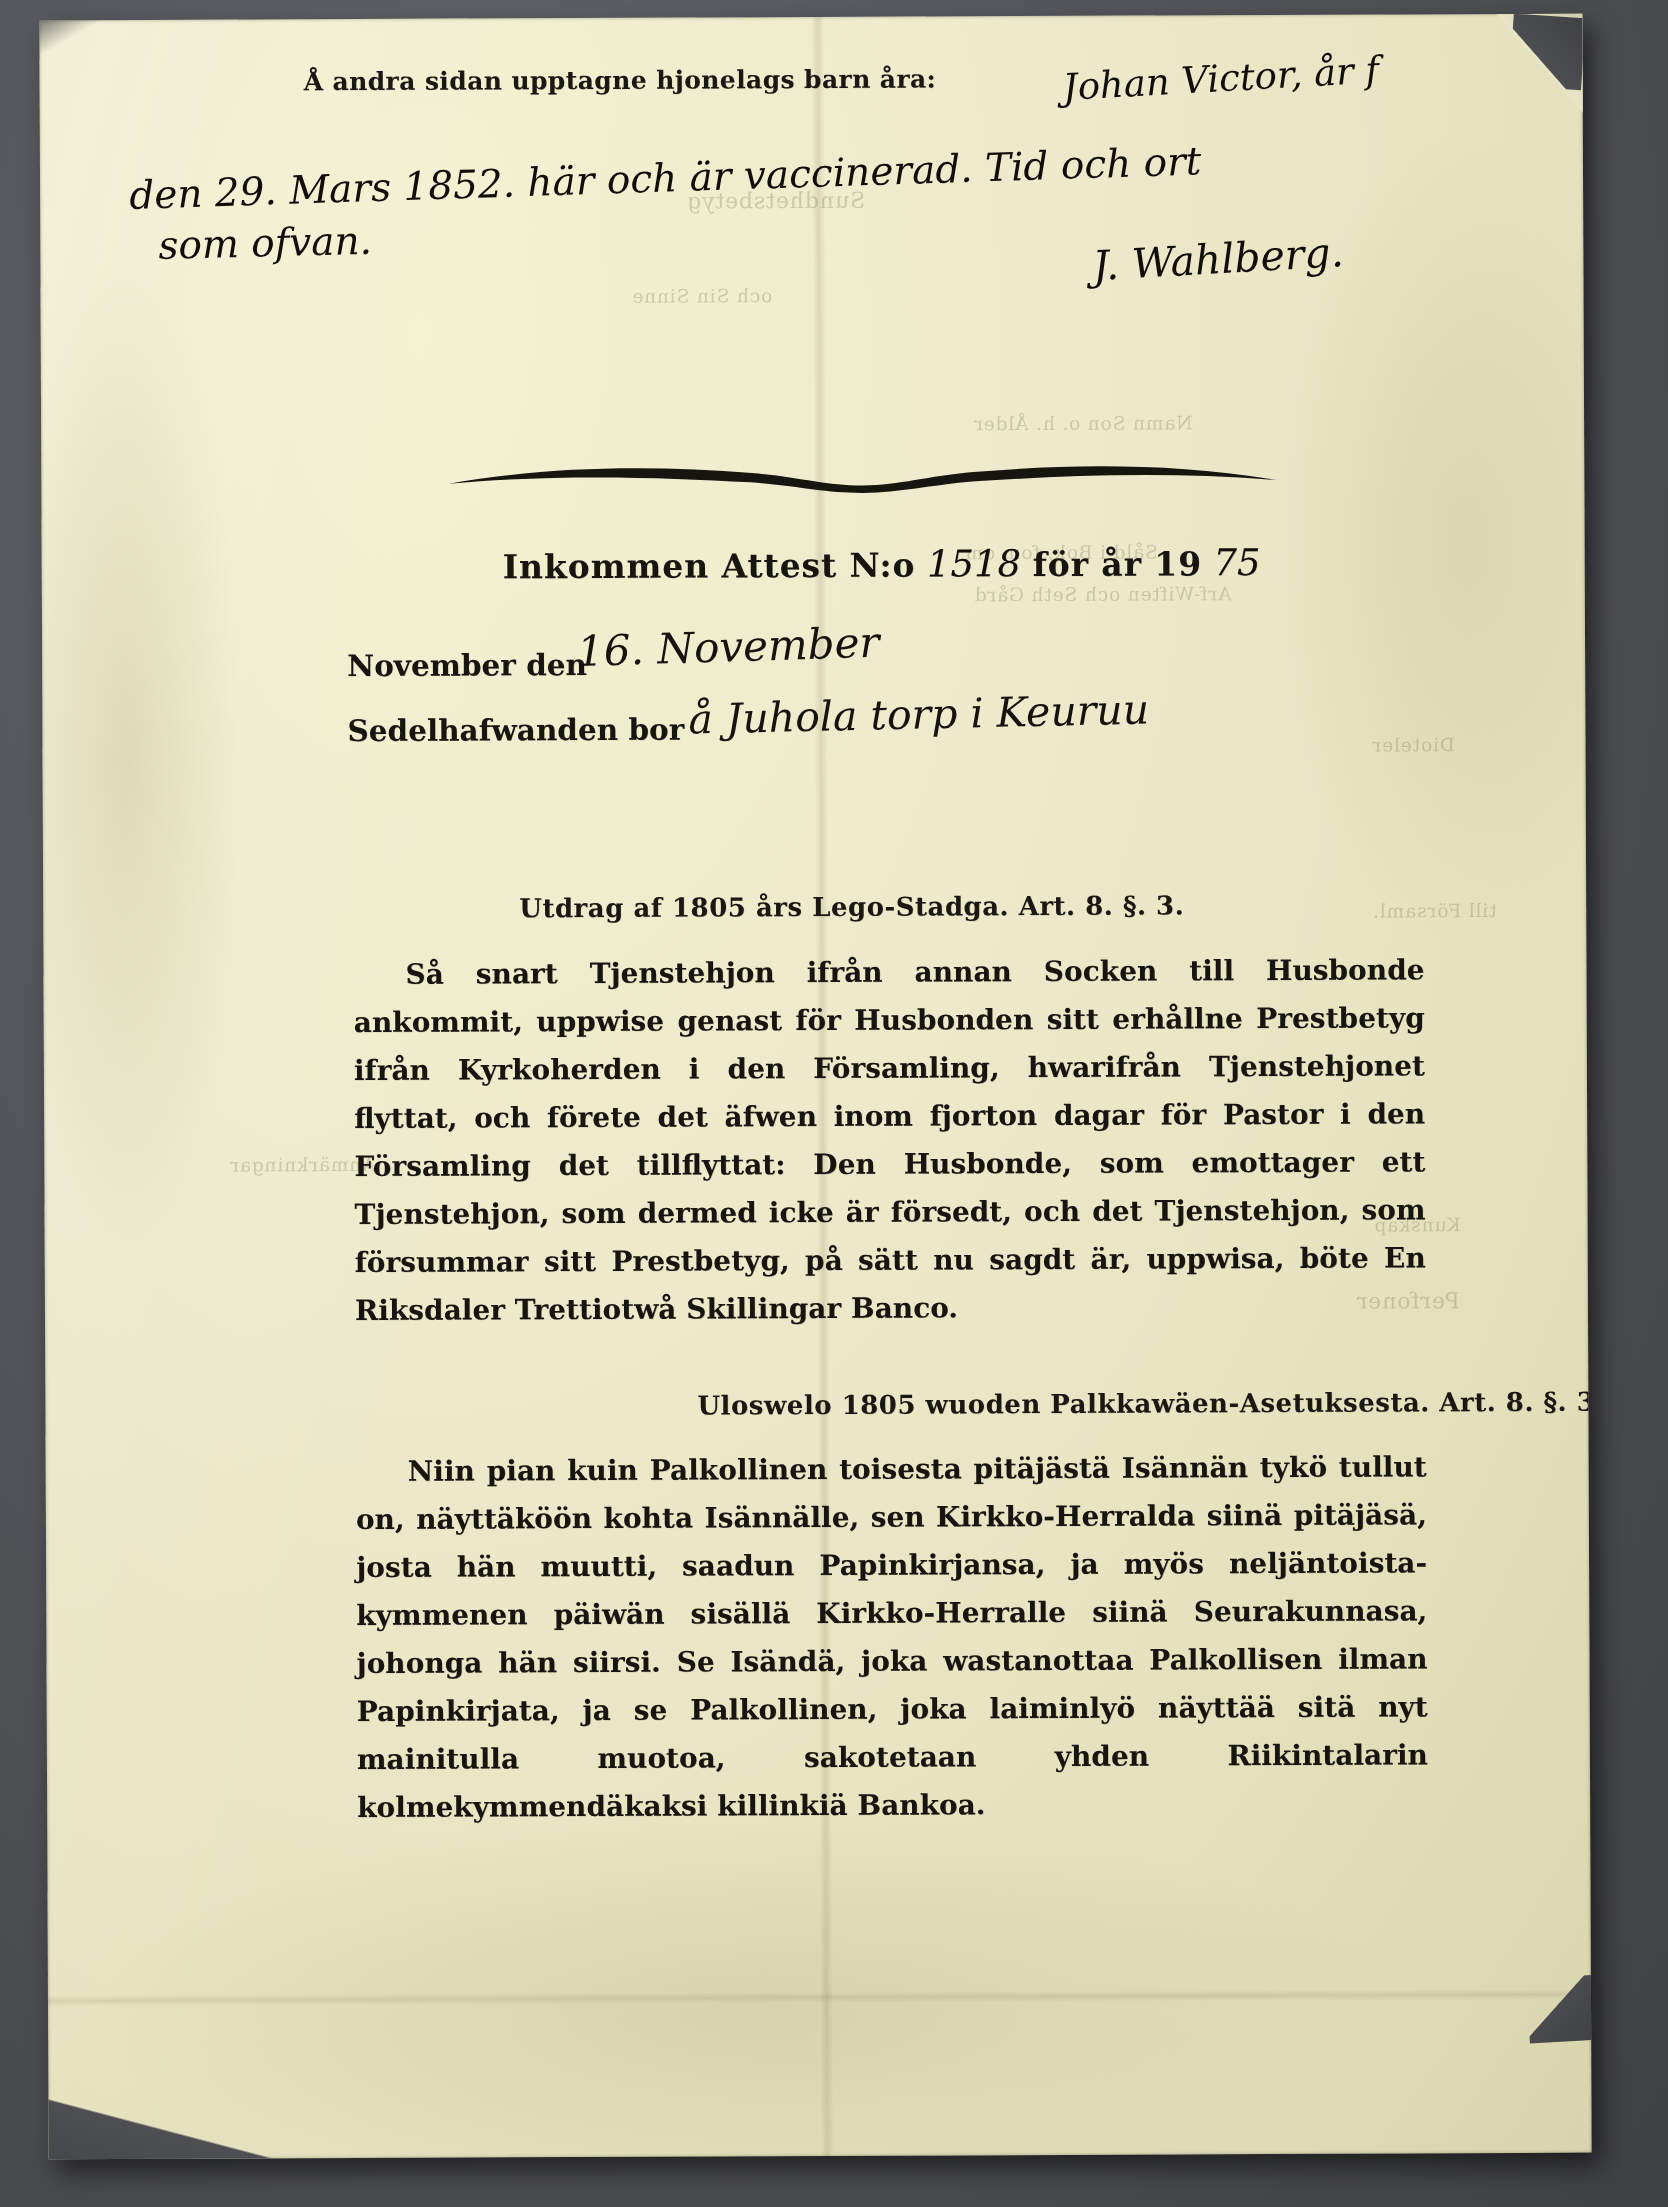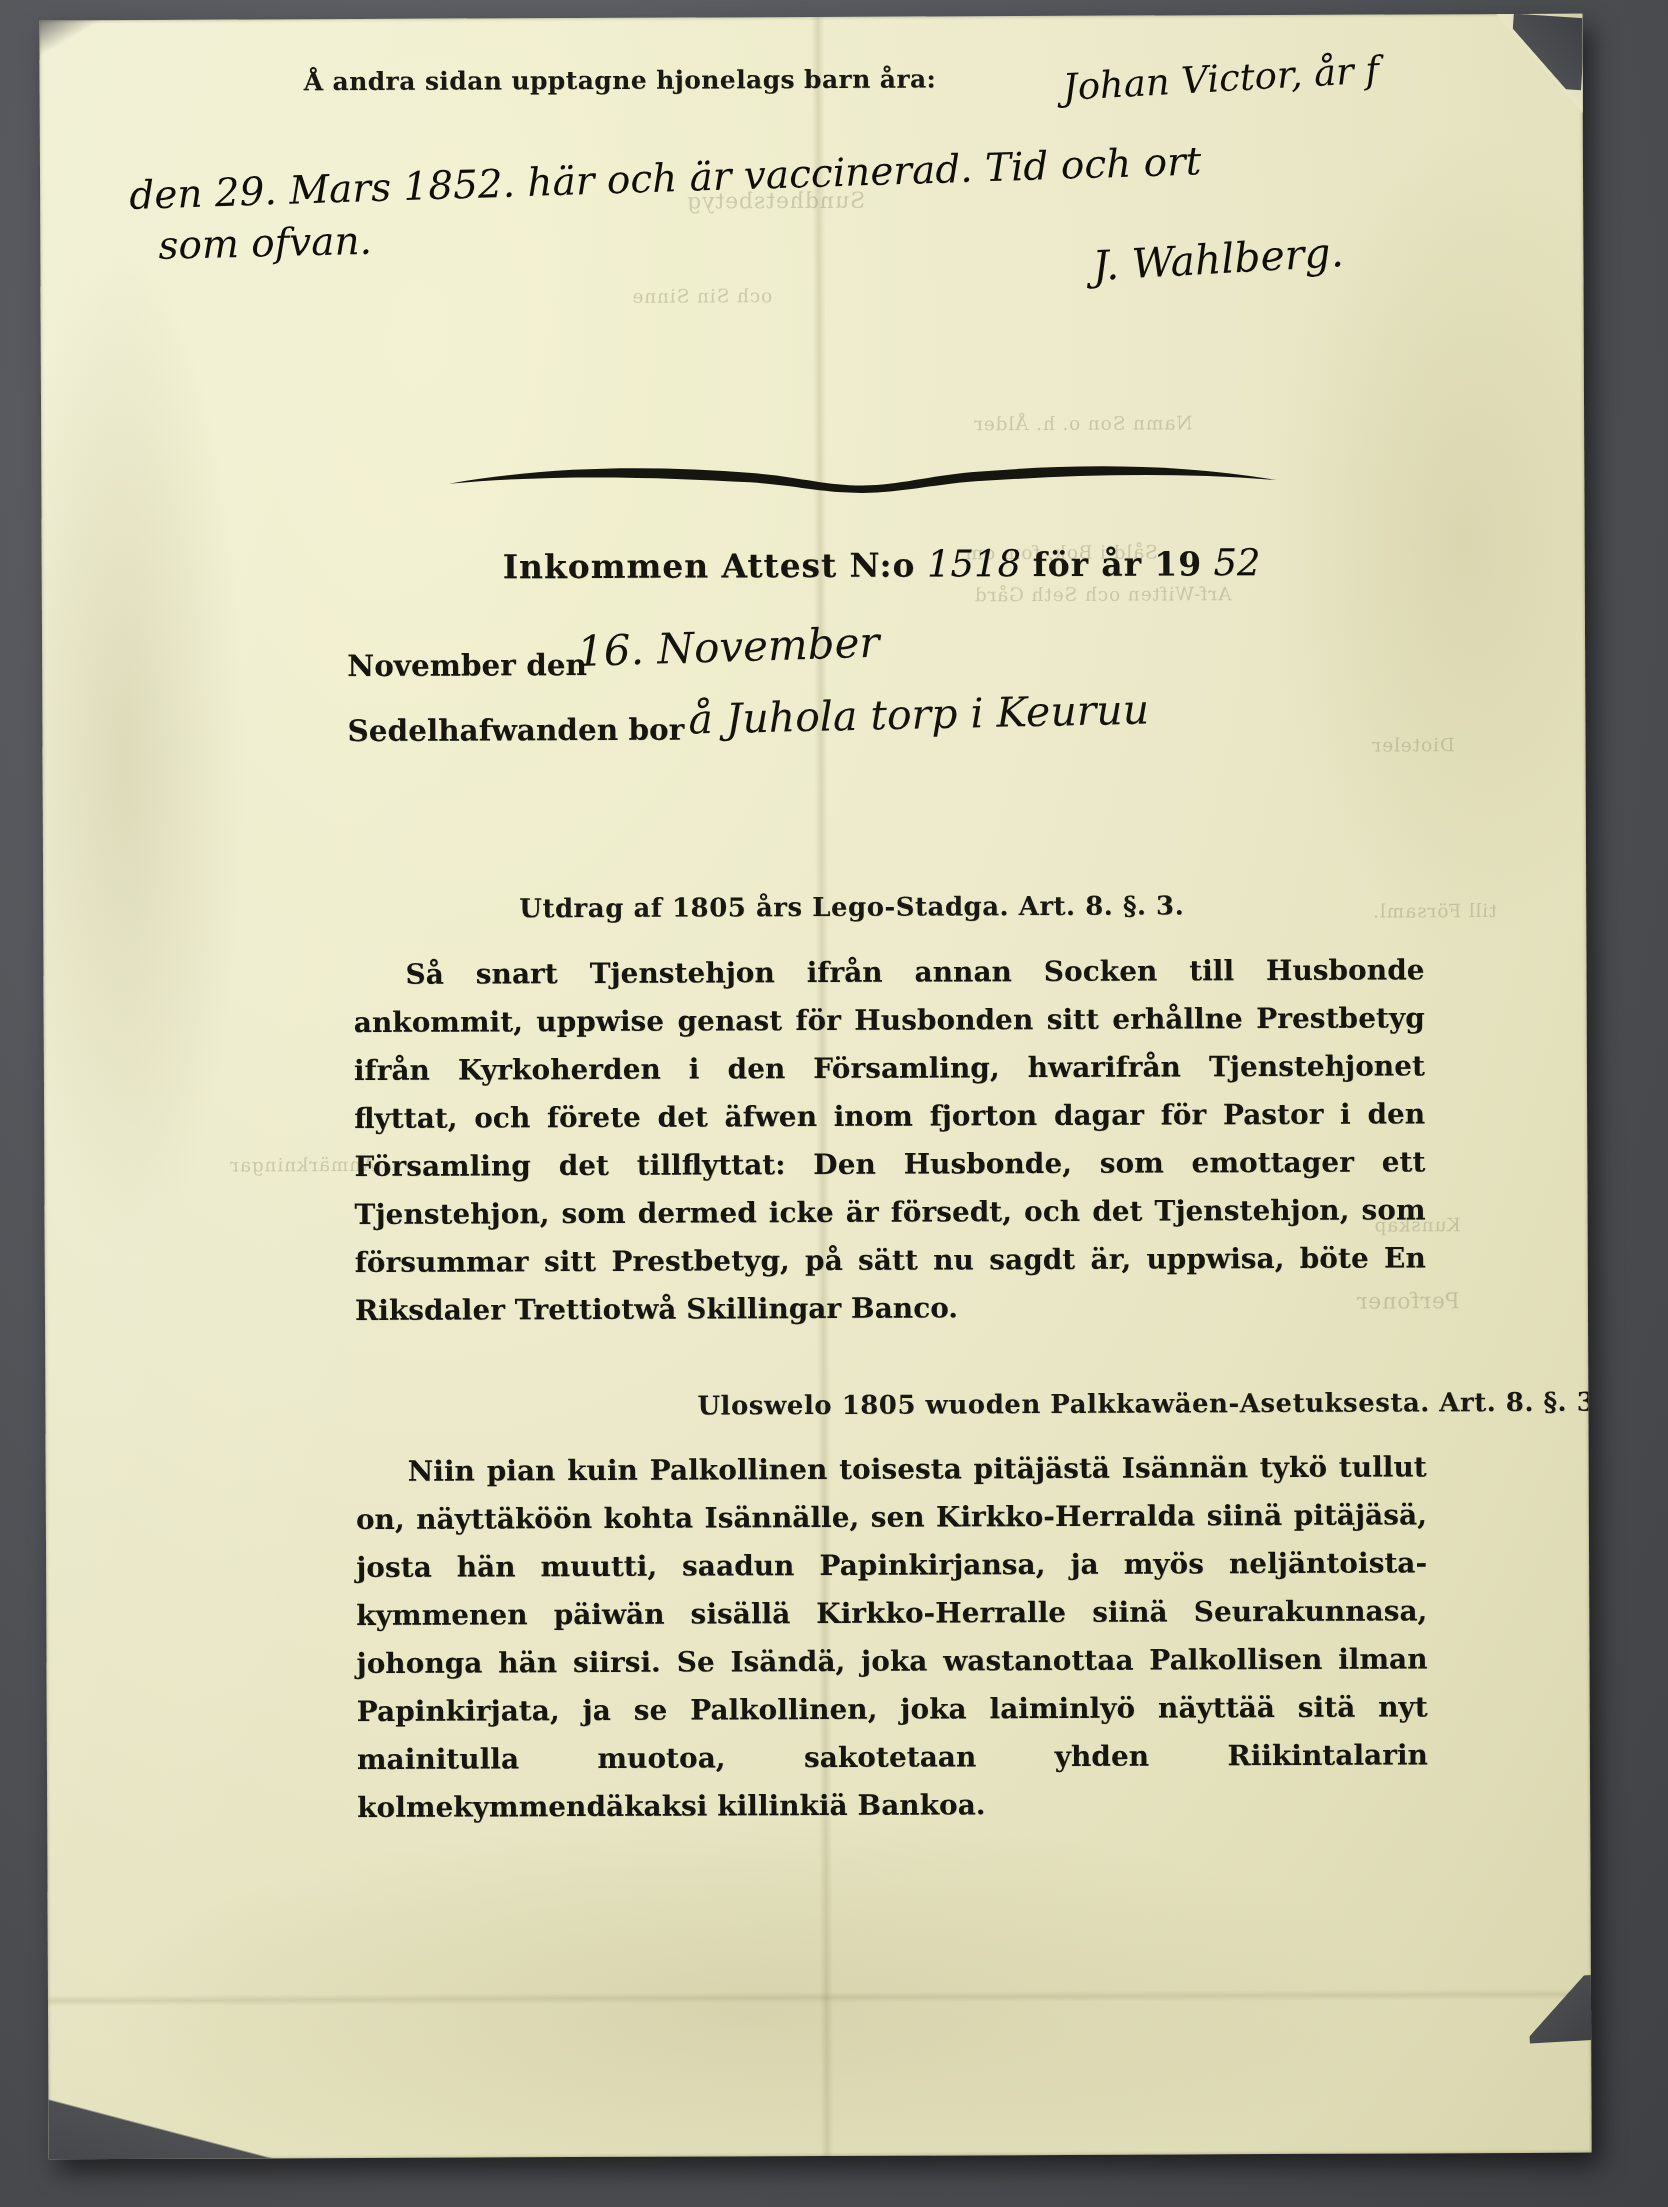--- a/index.html
+++ b/index.html
@@ -260,21 +260,21 @@
 
     <svg id="ornament" viewBox="0 0 900 40">
       <path d="M2,26 C120,6 230,8 330,16 C380,20 410,30 450,30 C490,30 520,20 570,16 C670,8 780,6 898,26
                C780,16 670,20 572,26 C520,30 492,38 450,38 C408,38 380,30 328,26 C230,20 120,16 2,26 Z" fill="#171510"></path>
     </svg>
 
     <div id="attest-line" class="frak">
       <span class="w">Inkommen Attest N:o</span>
       <span class="inline-hand">1518</span>
       <span class="w">för år 19</span>
-      <span class="inline-hand">52</span>
+      <span class="inline-hand">75</span>
     </div>
 
     <div id="ingifwen" class="frak">November den</div>
     <div id="ingifwen-hand" class="hand">16. November</div>
 
     <div id="sedel" class="frak">Sedelhafwanden bor</div>
     <div id="sedel-hand" class="hand">å Juhola torp i Keuruu</div>
 
     <div class="section-head" id="head-sv">Utdrag af 1805 års Lego-Stadga.   Art. 8.   §. 3.</div>
     <div class="body-block" id="body-sv">

